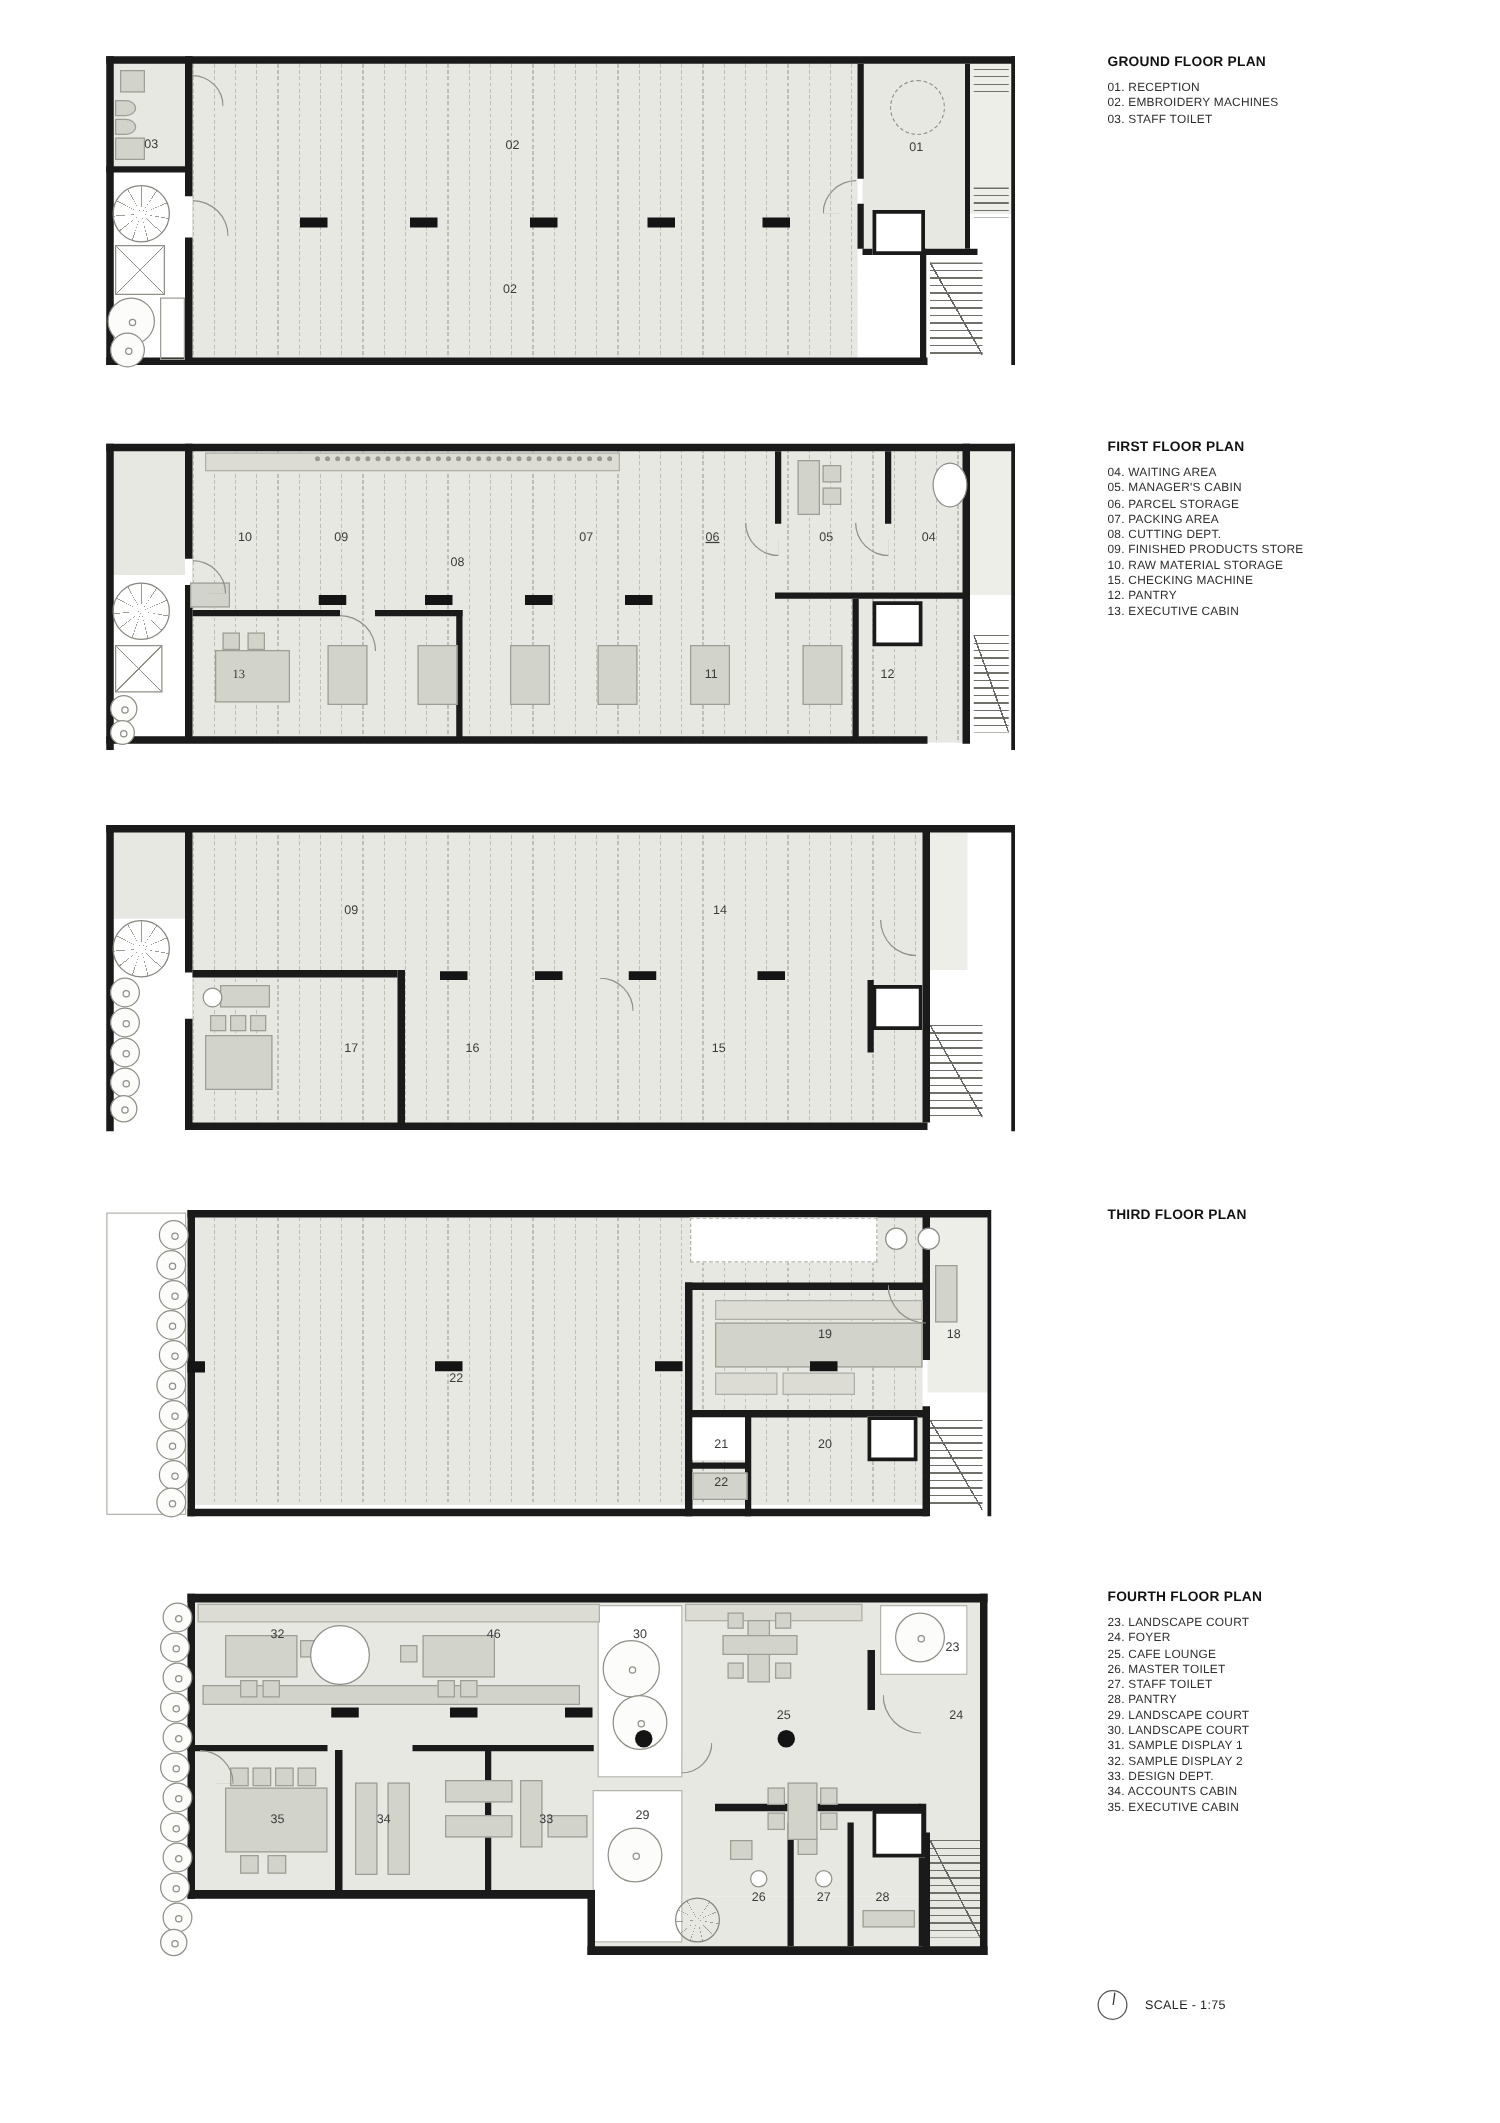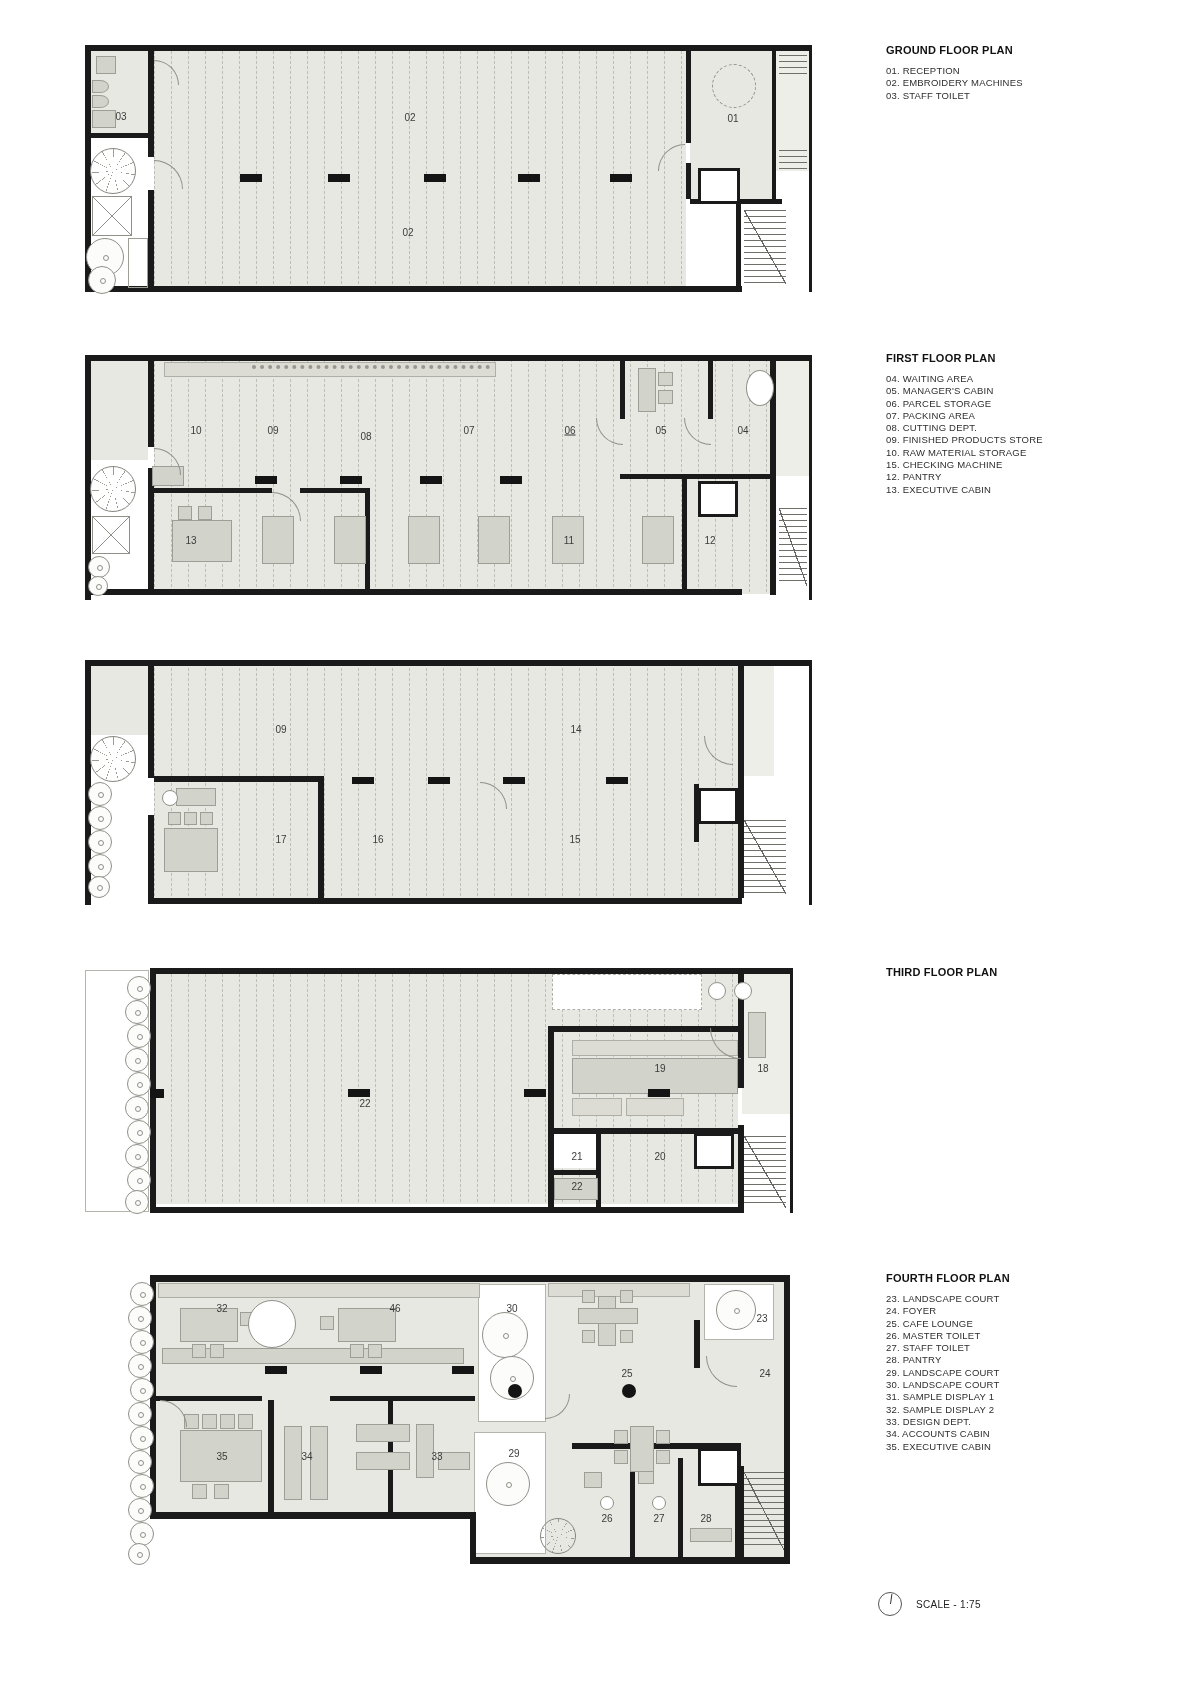--- a/index.html
+++ b/index.html
@@ -317,26 +317,26 @@
 
   <span class="rlabel" style="left: 121px; top: 116px;">03</span>
       <span class="rlabel" style="left: 410px; top: 117px;">02</span>
       <span class="rlabel" style="left: 408px; top: 232px;">02</span>
       <span class="rlabel" style="left: 733px; top: 118px;">01</span>
     </div>
   <div class="labels">
 
   <span class="rlabel" style="left: 196px; top: 430px;">10</span>
       <span class="rlabel" style="left: 273px; top: 430px;">09</span>
-      <span class="rlabel" style="left: 366px; top: 436px;">08</span>
+      <span class="rlabel" style="left: 366px; top: 450px;">08</span>
       <span class="rlabel" style="left: 469px; top: 430px;">07</span>
       <span class="rlabel" style="left: 570px; top: 430px; text-decoration: underline;">06</span>
       <span class="rlabel" style="left: 661px; top: 430px;">05</span>
       <span class="rlabel" style="left: 743px; top: 430px;">04</span>
-      <span class="rlabel" style="left: 191px; top: 540px;">13</span>
+      <span class="rlabel" style="left: 191px; top: 540px; font-family: Liberation Serif, serif;">13</span>
       <span class="rlabel" style="left: 569px; top: 540px;">11</span>
       <span class="rlabel" style="left: 710px; top: 540px;">12</span>
     </div>
   <div class="labels">
 
   <span class="rlabel" style="left: 281px; top: 729px;">09</span>
       <span class="rlabel" style="left: 576px; top: 729px;">14</span>
       <span class="rlabel" style="left: 281px; top: 839px;">17</span>
       <span class="rlabel" style="left: 378px; top: 839px;">16</span>
       <span class="rlabel" style="left: 575px; top: 839px;">15</span>

